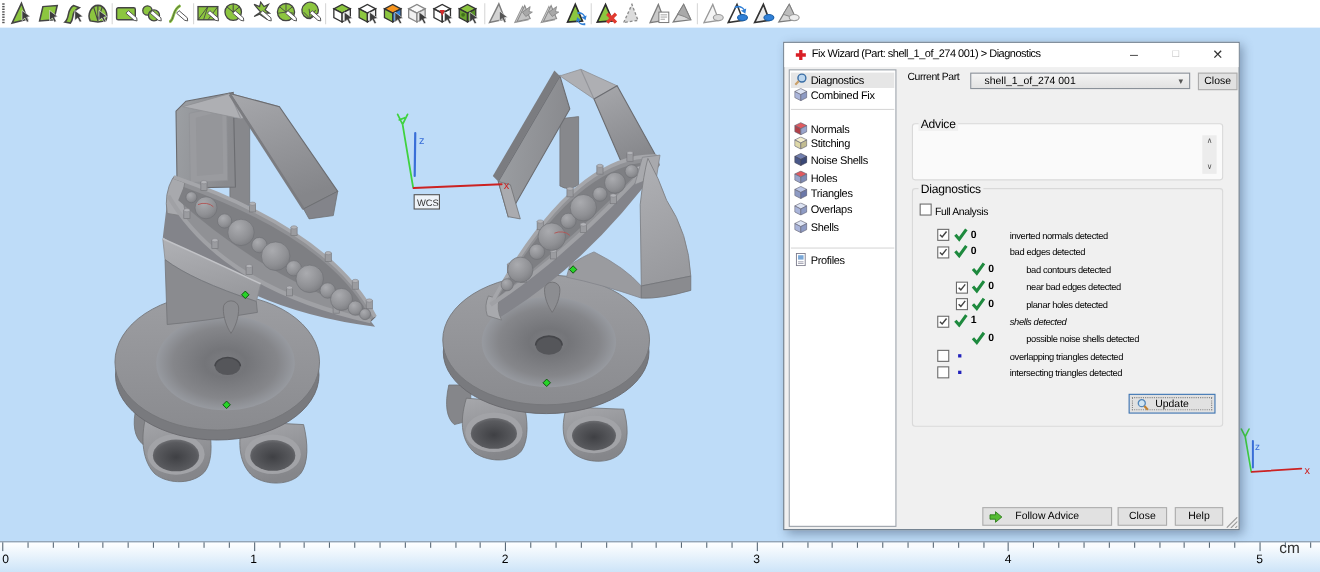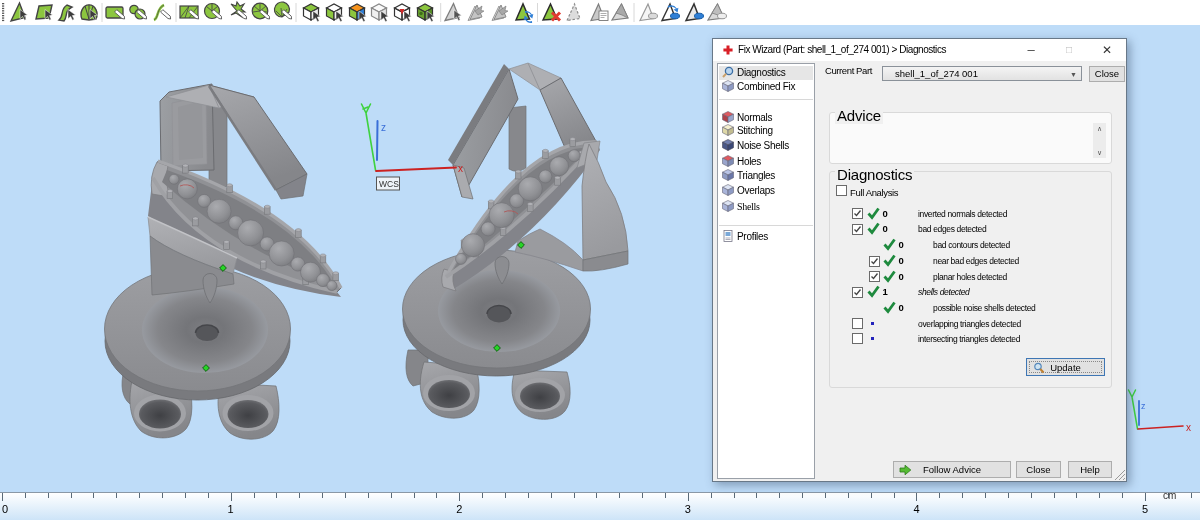--- a/index.html
+++ b/index.html
@@ -14,21 +14,21 @@
   #dialog { position:absolute; left:712px; top:38px; width:415px; height:444px; background:#f0f0f0;
             border:1px solid #687888; box-shadow:3px 3px 9px rgba(50,70,100,0.45); z-index:10; font-size:11px; }
   #titlebar { position:absolute; left:0; top:0; width:100%; height:22px; background:#ffffff; }
   #titletext { position:absolute; left:25px; top:5px; font-size:10px; letter-spacing:-0.45px; color:#000; white-space:nowrap; }
   .tbtn { position:absolute; top:0; width:34px; height:22px; text-align:center; line-height:22px; color:#333; }
   #sidebar { position:absolute; left:4px; top:24px; width:98px; height:416px; background:#ffffff; border:1px solid #9aa0a8; }
   .sitem { position:absolute; left:1px; width:94px; height:14px; line-height:14px; font-size:10px; letter-spacing:-0.3px; color:#000; white-space:nowrap; }
   .sitem .ic { display:inline-block; vertical-align:-2px; margin:0 3px 0 3px; }
   .ssep { position:absolute; left:1px; width:94px; height:1px; background:#d8d8d8; }
   .gbox { position:absolute; border:1px solid #d9d9d9; border-radius:3px; }
-  .glabel { position:absolute; top:-6px; left:5px; background:#f0f0f0; padding:0 2px; font-size:15px; letter-spacing:-0.2px; }
+  .glabel { position:absolute; top:-6px; left:5px; background:#f0f0f0; padding:0 2px; font-size:11px; letter-spacing:-0.2px; }
   .btn { position:absolute; background:#e1e1e1; border:1px solid #adadad; font-size:9.5px; text-align:center; color:#000; }
   .cb { position:absolute; width:11px; height:11px; background:#fff; border:1px solid #6a6a6a; font-size:10px; line-height:9px; text-align:center; color:#222; }
   .chk { position:absolute; width:13px; height:13px; }
   .cnt { position:absolute; font-size:9.5px; font-weight:bold; color:#000; }
   .ctext { position:absolute; font-size:8.5px; letter-spacing:-0.35px; color:#000; white-space:nowrap; }
   .bdot { position:absolute; width:3px; height:3px; background:#2222bb; }
 </style>
 </head>
 <body>
 <div id="root">
@@ -371,21 +371,21 @@
       <div class="tick" style="left:1007.8px;height:5px;"></div>
       <div class="tick" style="left:1030.7px;height:5px;"></div>
       <div class="tick" style="left:1053.6px;height:5px;"></div>
       <div class="tick" style="left:1076.4px;height:5px;"></div>
       <div class="tick" style="left:1099.3px;height:5px;"></div>
       <div class="tick" style="left:1122.1px;height:5px;"></div>
       <div class="tick" style="left:1145.0px;height:8px;"></div>
       <div class="rlabel" style="left:1142.0px;">5</div>
       <div class="tick" style="left:1167.9px;height:5px;"></div>
       <div class="tick" style="left:1190.7px;height:5px;"></div>
-      <div class="rlabel" style="left:1163px;top:-3px;font-size:10px;color:#333;">cm</div>
+      <div class="rlabel" style="left:1163px;top:-3px;font-size:14px;color:#333;">cm</div>
     </div>
   <div id="dialog">
     <div id="titlebar">
       <svg style="position:absolute;left:10px;top:6px" width="10" height="10" viewBox="0 0 12 12">
           <path d="M4.2 0.5 H7.8 V4.2 H11.5 V7.8 H7.8 V11.5 H4.2 V7.8 H0.5 V4.2 H4.2 Z" fill="#d91f26"></path>
         </svg>
       <span id="titletext">Fix Wizard (Part: shell_1_of_274 001) &gt; Diagnostics</span>
       <span class="tbtn" style="left:301px;font-size:13px;color:#444">–</span>
       <span class="tbtn" style="left:339px;font-size:10px;color:#b8b8b8">□</span>
       <span class="tbtn" style="left:377px;font-size:12px;color:#333">✕</span>
@@ -424,21 +424,21 @@
       <div class="sitem" style="top:105px;"><span class="ic"><svg width="12" height="12" viewBox="0 0 12 12">
               <polygon points="6,0.5 11.5,3.2 6,6 0.5,3.2" fill="#b9c4e6" stroke="#667" stroke-width="0.6"></polygon>
               <polygon points="0.5,3.2 6,6 6,11.5 0.5,8.7" fill="#8e9bc4" stroke="#667" stroke-width="0.6"></polygon>
               <polygon points="6,6 11.5,3.2 11.5,8.7 6,11.5" fill="#6a77a8" stroke="#667" stroke-width="0.6"></polygon>
             </svg></span>Triangles</div>
       <div class="sitem" style="top:120px;"><span class="ic"><svg width="12" height="12" viewBox="0 0 12 12">
               <polygon points="6,0.5 11.5,3.2 6,6 0.5,3.2" fill="#dde4f4" stroke="#667" stroke-width="0.6"></polygon>
               <polygon points="0.5,3.2 6,6 6,11.5 0.5,8.7" fill="#aab5da" stroke="#667" stroke-width="0.6"></polygon>
               <polygon points="6,6 11.5,3.2 11.5,8.7 6,11.5" fill="#8e9bc4" stroke="#667" stroke-width="0.6"></polygon>
             </svg></span>Overlaps</div>
-      <div class="sitem" style="top:135.5px;font-family:Liberation Serif, serif;"><span class="ic"><svg width="12" height="12" viewBox="0 0 12 12">
+      <div class="sitem" style="top:135.5px;"><span class="ic"><svg width="12" height="12" viewBox="0 0 12 12">
               <polygon points="6,0.5 11.5,3.2 6,6 0.5,3.2" fill="#dde4f4" stroke="#667" stroke-width="0.6"></polygon>
               <polygon points="0.5,3.2 6,6 6,11.5 0.5,8.7" fill="#aab5da" stroke="#667" stroke-width="0.6"></polygon>
               <polygon points="6,6 11.5,3.2 11.5,8.7 6,11.5" fill="#8e9bc4" stroke="#667" stroke-width="0.6"></polygon>
             </svg></span>Shells</div>
       <div class="ssep" style="top:161px;"></div>
       <div class="sitem" style="top:166px;"><span class="ic"><svg width="12" height="12" viewBox="0 0 12 12">
               <rect x="2" y="0.5" width="8" height="11" fill="#fff" stroke="#778" stroke-width="0.8"></rect>
               <rect x="3.5" y="2" width="5" height="4" fill="#7aa8d8"></rect>
               <line x1="3.5" y1="8" x2="8.5" y2="8" stroke="#99a" stroke-width="0.8"></line>
               <line x1="3.5" y1="9.5" x2="8.5" y2="9.5" stroke="#99a" stroke-width="0.8"></line>

